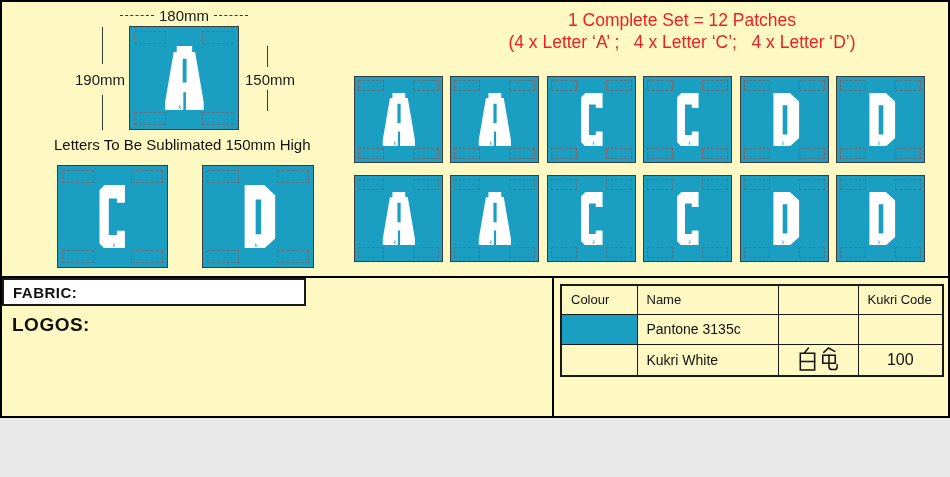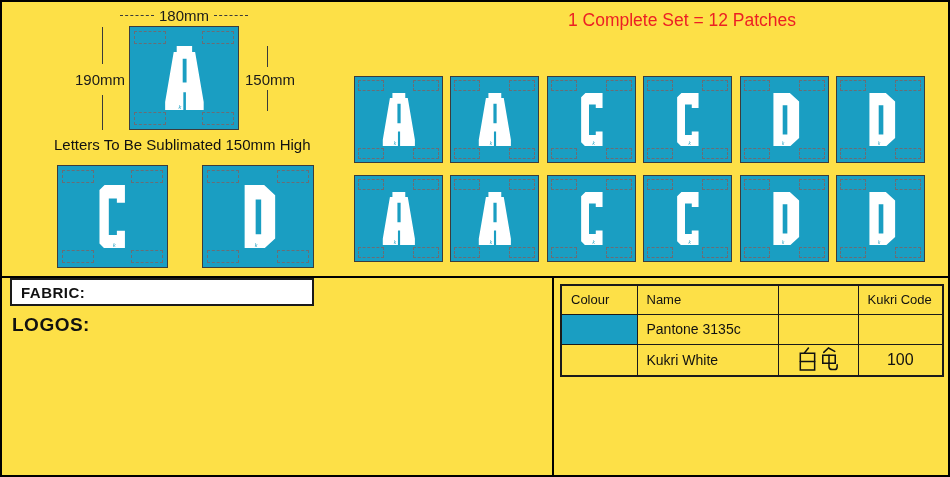--- a/index.html
+++ b/index.html
@@ -1,18 +1,18 @@
 <!DOCTYPE html>
 <html><head>
 <meta charset="utf-8">
 <style>
   * { margin:0; padding:0; box-sizing:border-box; }
   body { background:#e8e8e8; font-family:"Liberation Sans", sans-serif; }
   .page {
-    position:relative; width:950px; height:477px; background:#fde047;
+    position:relative; width:950px; height:418px; background:#fef9c3;
     border:2px solid #000; overflow:hidden; color:#111;
   }
 
   
   .patch {
     position:absolute; background:var(--teal); border:1px solid #3c3c3c;
     display:flex; align-items:center; justify-content:center;
   }
   .guide {
     position:absolute; width:29%; height:13%;
@@ -37,21 +37,21 @@
   
   .set-note { position:absolute; left:460px; top:8px; width:440px;
     text-align:center; color:var(--red); line-height:1.25; }
   .set-note .line1 { font-size:17.5px; }
   .set-note .line2 { font-size:17.5px; white-space:pre; }
 
   
   .hdivider { position:absolute; left:0; right:0; top:274px; height:2px; background:#000; }
   .vdivider { position:absolute; left:550px; top:274px; width:2px; bottom:0; background:#000; }
 
-  .fabric-box { position:absolute; left:8px; top:276px; width:304px; height:28px;
+  .fabric-box { position:absolute; left:0; top:276px; width:304px; height:28px;
     border:2px solid #1a1a1a; background:#fff; display:flex; align-items:center; }
   .fabric-box .lbl { font-weight:bold; font-size:15px; margin-left:9px; letter-spacing:0.5px; }
   .fabric-box .val { font-size:13.5px; margin-left:24px; color:#222; }
   .logos-lbl { position:absolute; left:10px; top:312px; font-weight:bold;
     font-size:19px; letter-spacing:0.5px; }
 
   
   table.colour-table { position:absolute; left:558px; top:282px;
     border-collapse:collapse; border:2px solid #1a1a1a; table-layout:fixed; }
   .colour-table td { border:1px solid #1a1a1a; font-size:13px; padding:0 0 0 9px;
@@ -134,20 +134,21 @@
     <i class="guide tr"></i>
     <i class="guide bl"></i>
     <i class="guide br"></i>
     <svg class="glyph" viewBox="0 0 100 150">
       <use href="#glyph-D"></use>
     </svg>
   </div>
 
   <div class="set-note">
     <div class="line1">1 Complete Set = 12 Patches</div>
+    <div class="line2">(4 x Letter ‘A’ ;   4 x Letter ‘C’;   4 x Letter ‘D’)</div>
   </div>
 
   <div class="patch" style="left:352px; top:74px; width:89px; height:87px;">
     <i class="guide tl"></i>
       <i class="guide tr"></i>
       <i class="guide bl"></i>
       <i class="guide br"></i>
     <svg class="glyph" viewBox="0 0 100 150">
         <use href="#glyph-A"></use>
       </svg>

